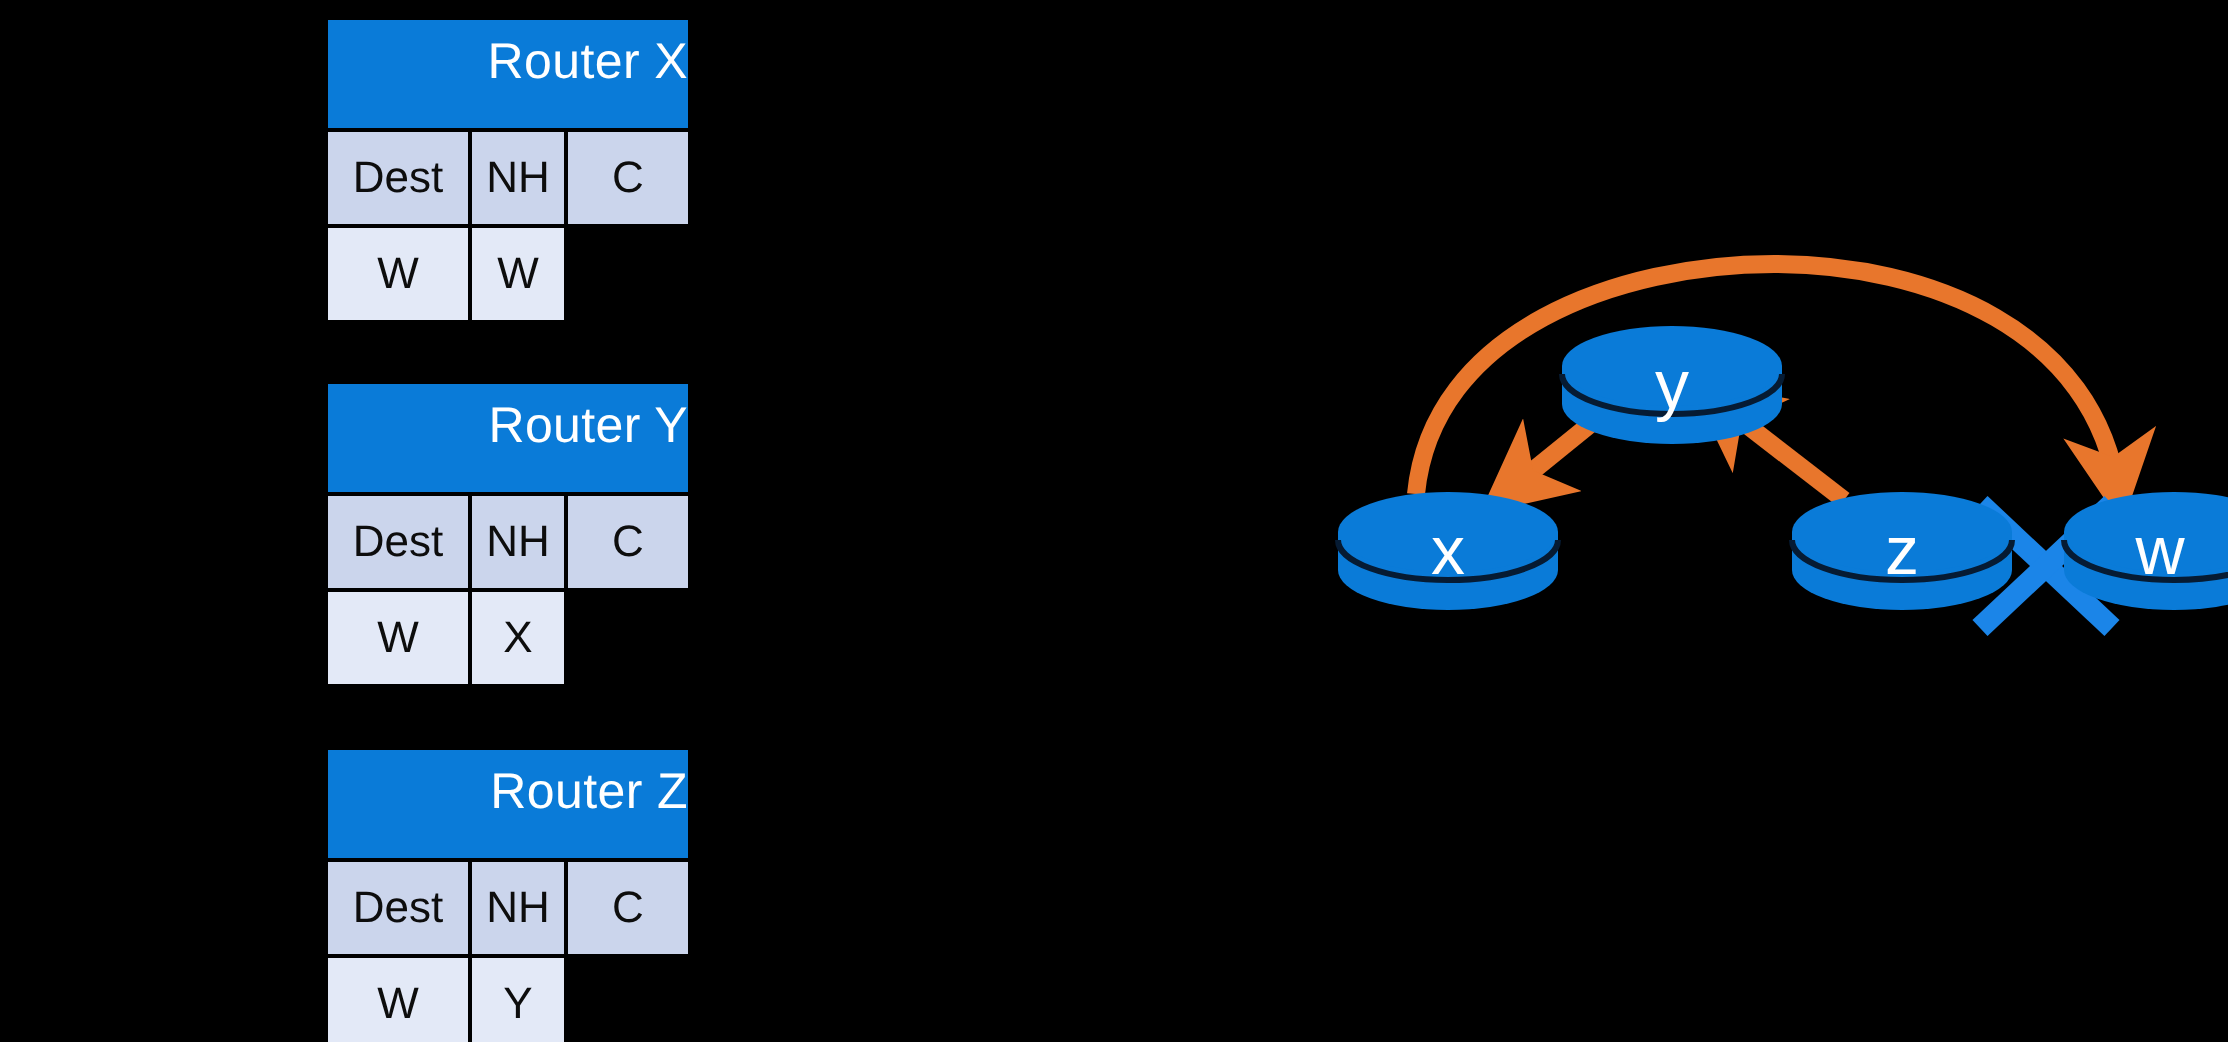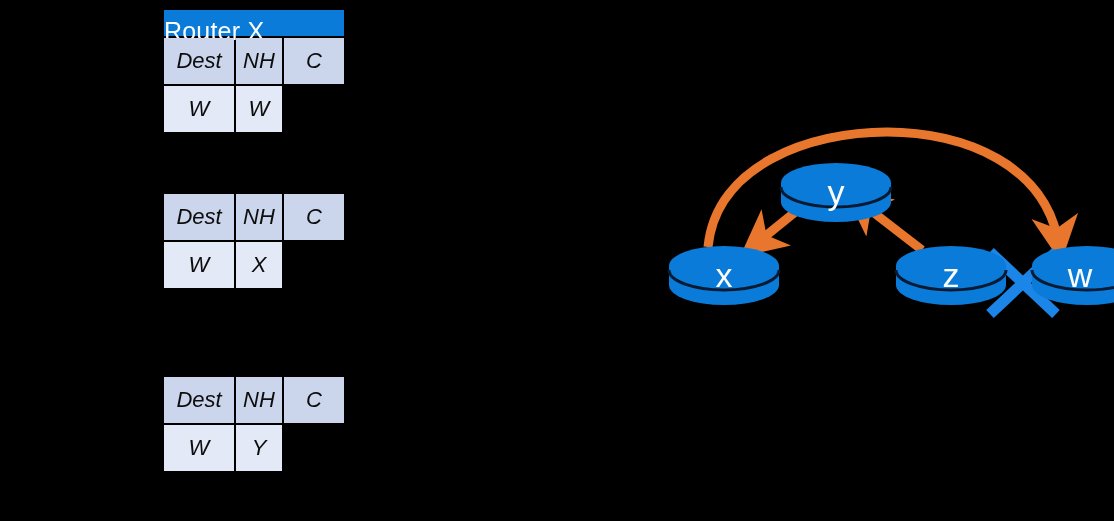--- a/index.html
+++ b/index.html
@@ -16,34 +16,33 @@
     font-family: "Liberation Sans", sans-serif;
   }
 
   
   .rtable {
     position: absolute;
     left: 164px;
     width: 180px;
   }
   .rtable-title {
-    height: 26px;
+    height: 54px;
     background: #0A7BD8;
     color: #FFFFFF;
     font-size: 25px;
     line-height: 42px;
-    text-align: left;
+    text-align: right;
     letter-spacing: 0.2px;
     white-space: nowrap;
   }
   .rtable-row {
     display: flex;
     gap: 2px;
     margin-top: 2px;
-    font-style: italic;
   }
   .rtable-row.header .cell {
     background: #CBD5EC;
   }
   .rtable-row.data .cell {
     background: #E3E9F7;
   }
   .cell {
     height: 46px;
     line-height: 46px;
@@ -93,32 +92,34 @@
       <div class="cell c-nh">NH</div>
       <div class="cell c-cost">C</div>
     </div>
     <div class="rtable-row data">
       <div class="cell c-dest">W</div>
       <div class="cell c-nh">W</div>
     </div>
   </div>
 
   <div class="rtable" id="table-y">
+    <div class="rtable-title">Router Y</div>
     <div class="rtable-row header">
       <div class="cell c-dest">Dest</div>
       <div class="cell c-nh">NH</div>
       <div class="cell c-cost">C</div>
     </div>
     <div class="rtable-row data">
       <div class="cell c-dest">W</div>
       <div class="cell c-nh">X</div>
     </div>
   </div>
 
   <div class="rtable" id="table-z">
+    <div class="rtable-title">Router Z</div>
     <div class="rtable-row header">
       <div class="cell c-dest">Dest</div>
       <div class="cell c-nh">NH</div>
       <div class="cell c-cost">C</div>
     </div>
     <div class="rtable-row data">
       <div class="cell c-dest">W</div>
       <div class="cell c-nh">Y</div>
     </div>
   </div>

